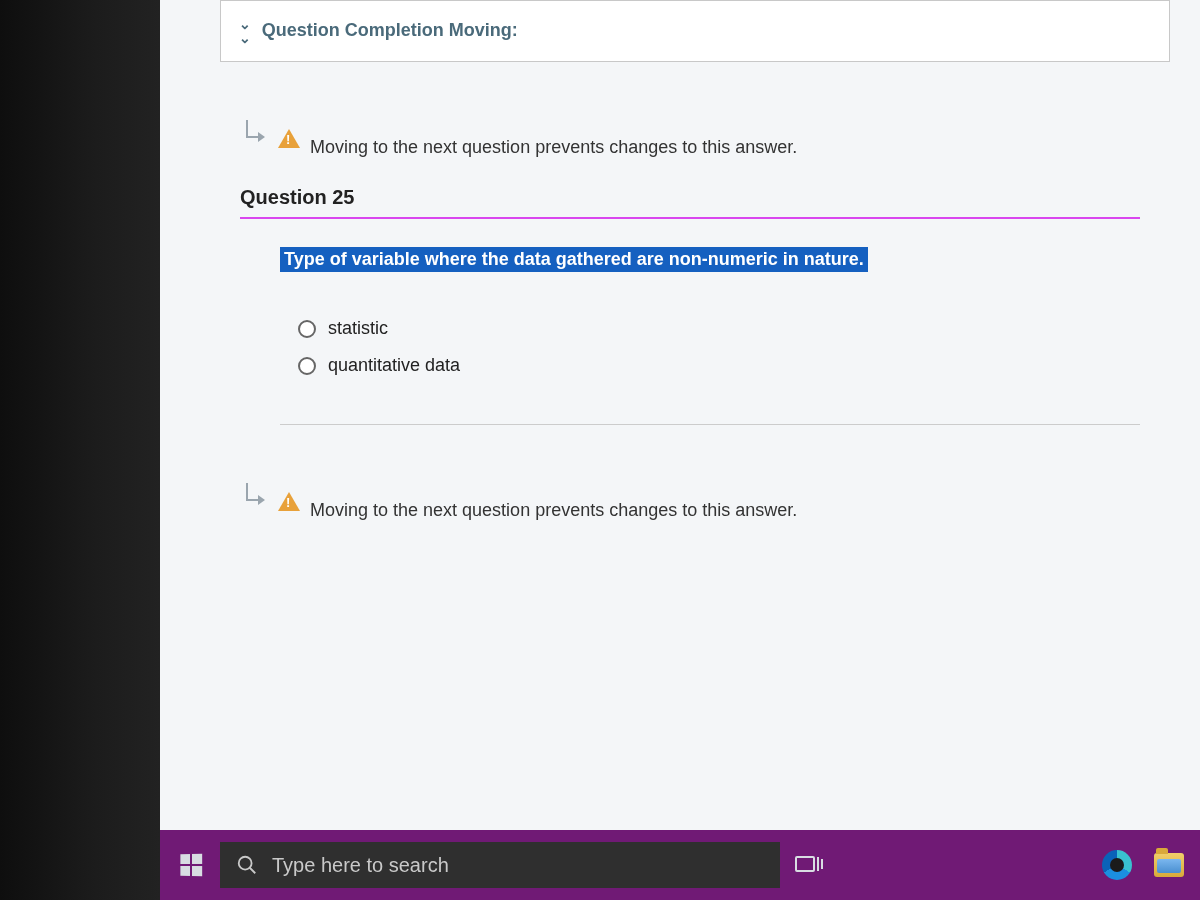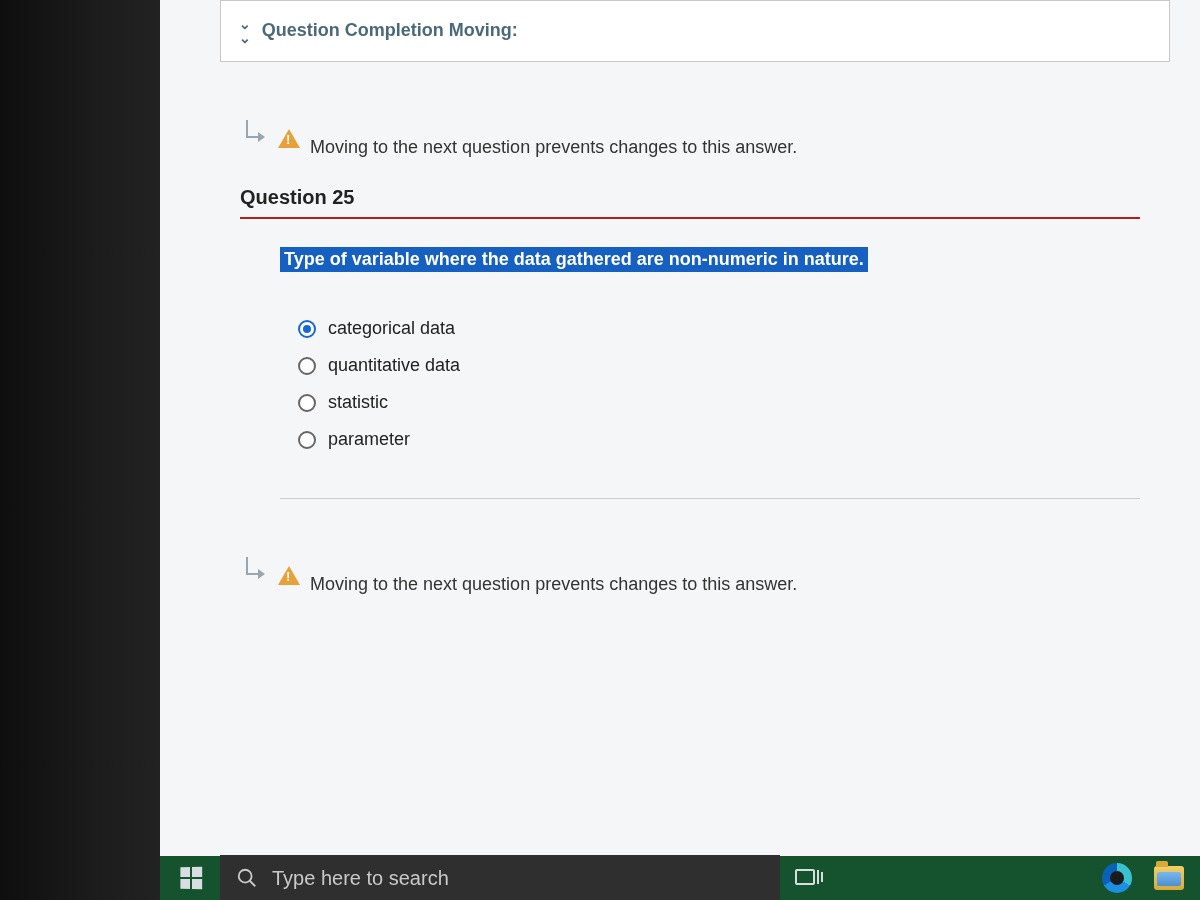--- a/index.html
+++ b/index.html
@@ -90,21 +90,21 @@
   }
   .warn-text {
     font-size: 18px;
     color: #333;
     margin-top: 19px;
   }
   .question-header {
     font-size: 20px;
     font-weight: 700;
     color: #222;
-    border-bottom: 2px solid #b91c1c;
+    border-bottom: 2px solid #d946ef;
     padding-bottom: 8px;
     margin-bottom: 28px;
   }
   .question-body {
     padding-left: 40px;
     padding-bottom: 40px;
   }
   .question-text {
     display: inline-block;
     background: #1560c0;
@@ -144,22 +144,22 @@
   }
   .divider-line {
     border-bottom: 1px solid #ccc;
     margin: 0 0 50px 40px;
   }
   .taskbar {
     position: absolute;
     left: 160px;
     bottom: 0;
     width: 1040px;
-    height: 44px;
-    background: #14532d;
+    height: 70px;
+    background: #701a75;
     display: flex;
     align-items: center;
     padding: 0 8px;
     gap: 6px;
   }
   .start-btn {
     width: 46px;
     height: 46px;
     display: flex;
     align-items: center;
@@ -248,34 +248,26 @@
       <span class="warn-icon"></span>
       <span class="warn-text">Moving to the next question prevents changes to this answer.</span>
     </div>
 
     <div class="question-header">Question 25</div>
 
     <div class="question-body">
       <span class="question-text">Type of variable where the data gathered are non-numeric in nature.</span>
 
       <div class="option">
-        <span class="radio selected"></span>
-        <span>categorical data</span>
-      </div>
-      <div class="option">
-        <span class="radio"></span>
-        <span>quantitative data</span>
-      </div>
-      <div class="option">
         <span class="radio"></span>
         <span>statistic</span>
       </div>
       <div class="option">
         <span class="radio"></span>
-        <span>parameter</span>
+        <span>quantitative data</span>
       </div>
     </div>
 
     <div class="divider-line"></div>
 
     <div class="warning-row" style="padding-bottom:0;">
       <span class="arrow-nest">
           <span class="arrow-head"></span>
         </span>
       <span class="warn-icon"></span>

